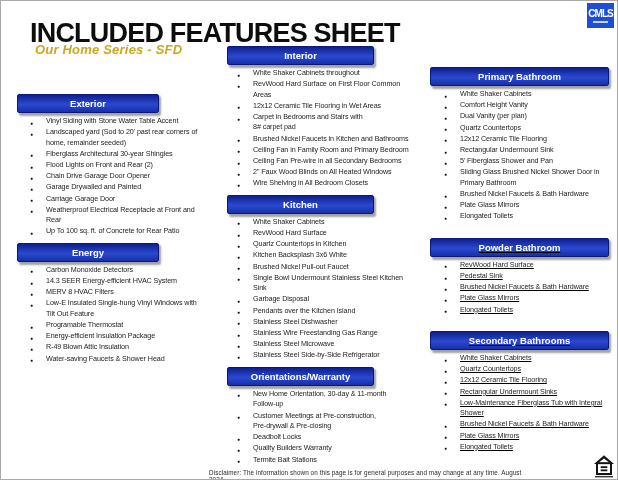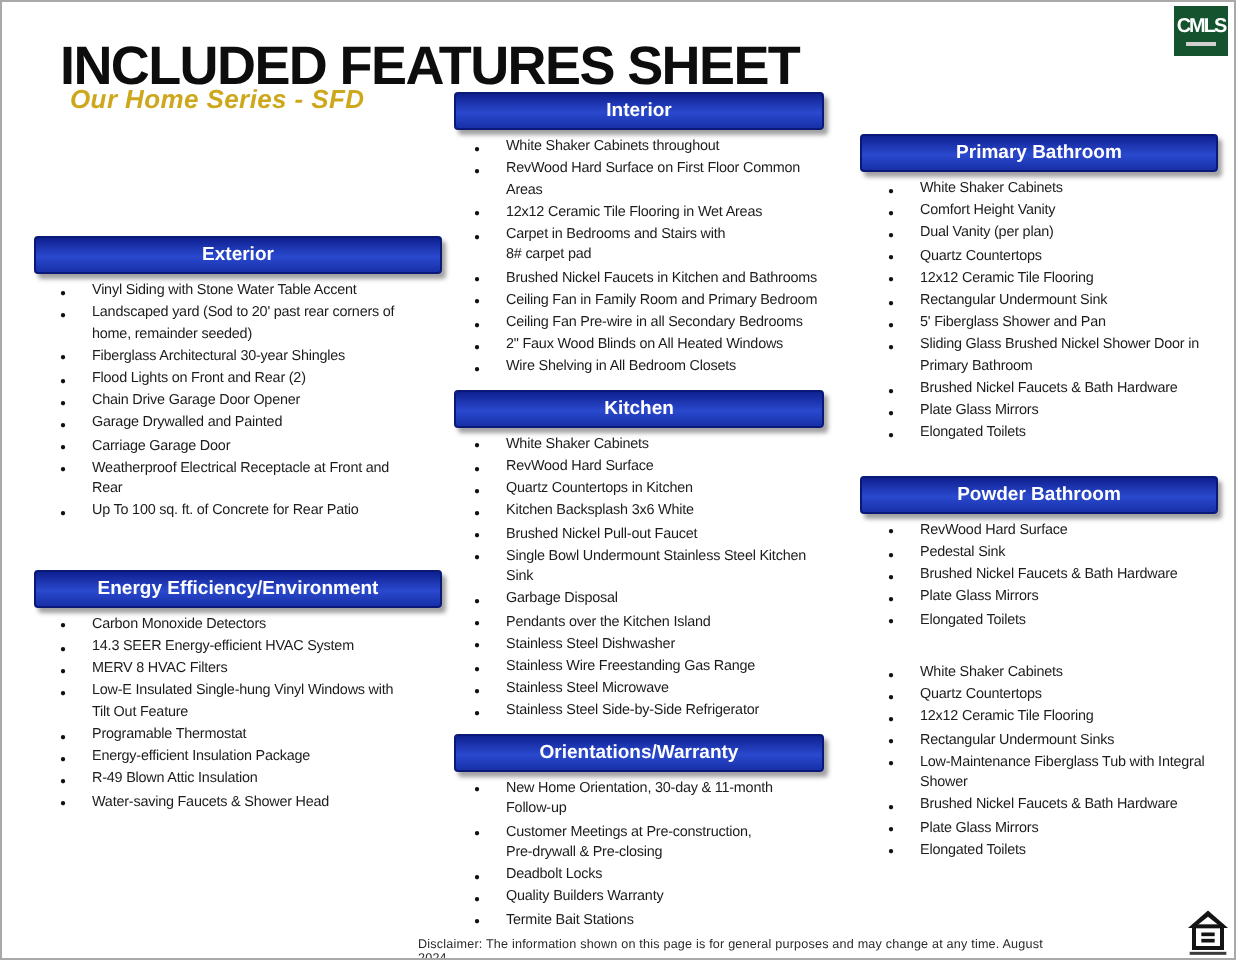--- a/index.html
+++ b/index.html
@@ -18,47 +18,47 @@
     font-size: 27px; font-weight: 900; letter-spacing: -0.8px;
     color: #0d0d0d;
   }
   .subtitle {
     position: absolute; left: 34px; top: 41px;
     font-size: 13px; font-weight: bold; font-style: italic;
     color: #cda71c; letter-spacing: 0.2px;
   }
   .cmls-logo {
     position: absolute; right: 3px; top: 2px;
-    width: 27px; height: 25px; background: #14532d;
+    width: 27px; height: 25px; background: #1d4ed8;
     display: flex; flex-direction: column; align-items: center; justify-content: center;
   }
   .cmls-text {
     color: #fff; font-size: 10px; font-weight: bold; letter-spacing: -1px;
     line-height: 10px;
   }
   .cmls-sub { width: 15px; height: 2px; background: #cfcfcf; margin-top: 2px; }
 
   .col { position: absolute; }
   .col1 { left: 14px;  top: 93px; width: 201px; }
   .col2 { left: 221px; top: 45px; width: 191px; }
   .col3 { left: 428px; top: 66px; width: 186px; }
 
   .sec + .sec { margin-top: 6px; }
-  .col3 .sec + .sec { margin-top: 16px; }
+  .col3 .sec + .sec { margin-top: 16px; text-decoration: underline; }
 
   .sec-header {
     height: 19px; line-height: 17px;
     background: linear-gradient(180deg, #0f2090 0%, #2a49ce 55%, #1730a8 100%);
     border: 1px solid #0a1878;
     border-radius: 2px;
     color: #ffffff; font-weight: bold; font-size: 9.5px; text-align: center;
     box-shadow: 2px 2.5px 2px rgba(70,70,70,0.5);
   }
-  .col1 .sec-header { width: 204px; margin-left: 2px; margin-top: 24px; }
-  .col2 .sec-header { width: 185px; margin-left: 5px; }
+  .col1 .sec-header { width: 142px; margin-left: 2px; }
+  .col2 .sec-header { width: 147px; margin-left: 5px; }
   .col3 .sec-header { width: 179px; margin-left: 1px; }
 
   .sec-list {
     list-style: none; margin: 3px 0 0 0; padding: 0;
     font-size: 7.2px; line-height: 10.4px; letter-spacing: -0.1px;
     color: #1c1c1c;
   }
   .sec-list li {
     position: relative; padding-left: 31px; margin-bottom: 0.8px;
     white-space: pre-line;
@@ -191,20 +191,21 @@
       <div class="sec-header">Powder Bathroom</div>
       <ul class="sec-list">
           <li>RevWood Hard Surface</li>
           <li>Pedestal Sink</li>
           <li>Brushed Nickel Faucets &amp; Bath Hardware</li>
           <li>Plate Glass Mirrors</li>
           <li>Elongated Toilets</li>
         </ul>
     </section>
     <section class="sec">
+      <div class="sec-header">Secondary Bathrooms</div>
       <ul class="sec-list">
           <li>White Shaker Cabinets</li>
           <li>Quartz Countertops</li>
           <li>12x12 Ceramic Tile Flooring</li>
           <li>Rectangular Undermount Sinks</li>
           <li>Low-Maintenance Fiberglass Tub with Integral
 Shower</li>
           <li>Brushed Nickel Faucets &amp; Bath Hardware</li>
           <li>Plate Glass Mirrors</li>
           <li>Elongated Toilets</li>

